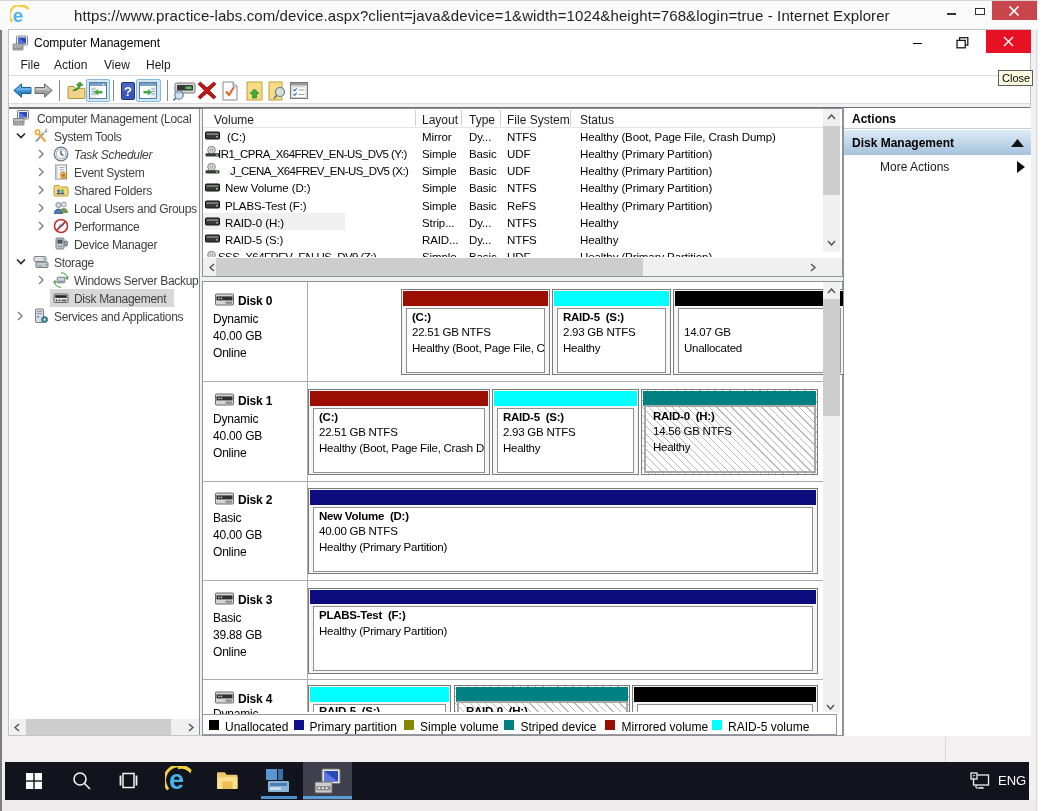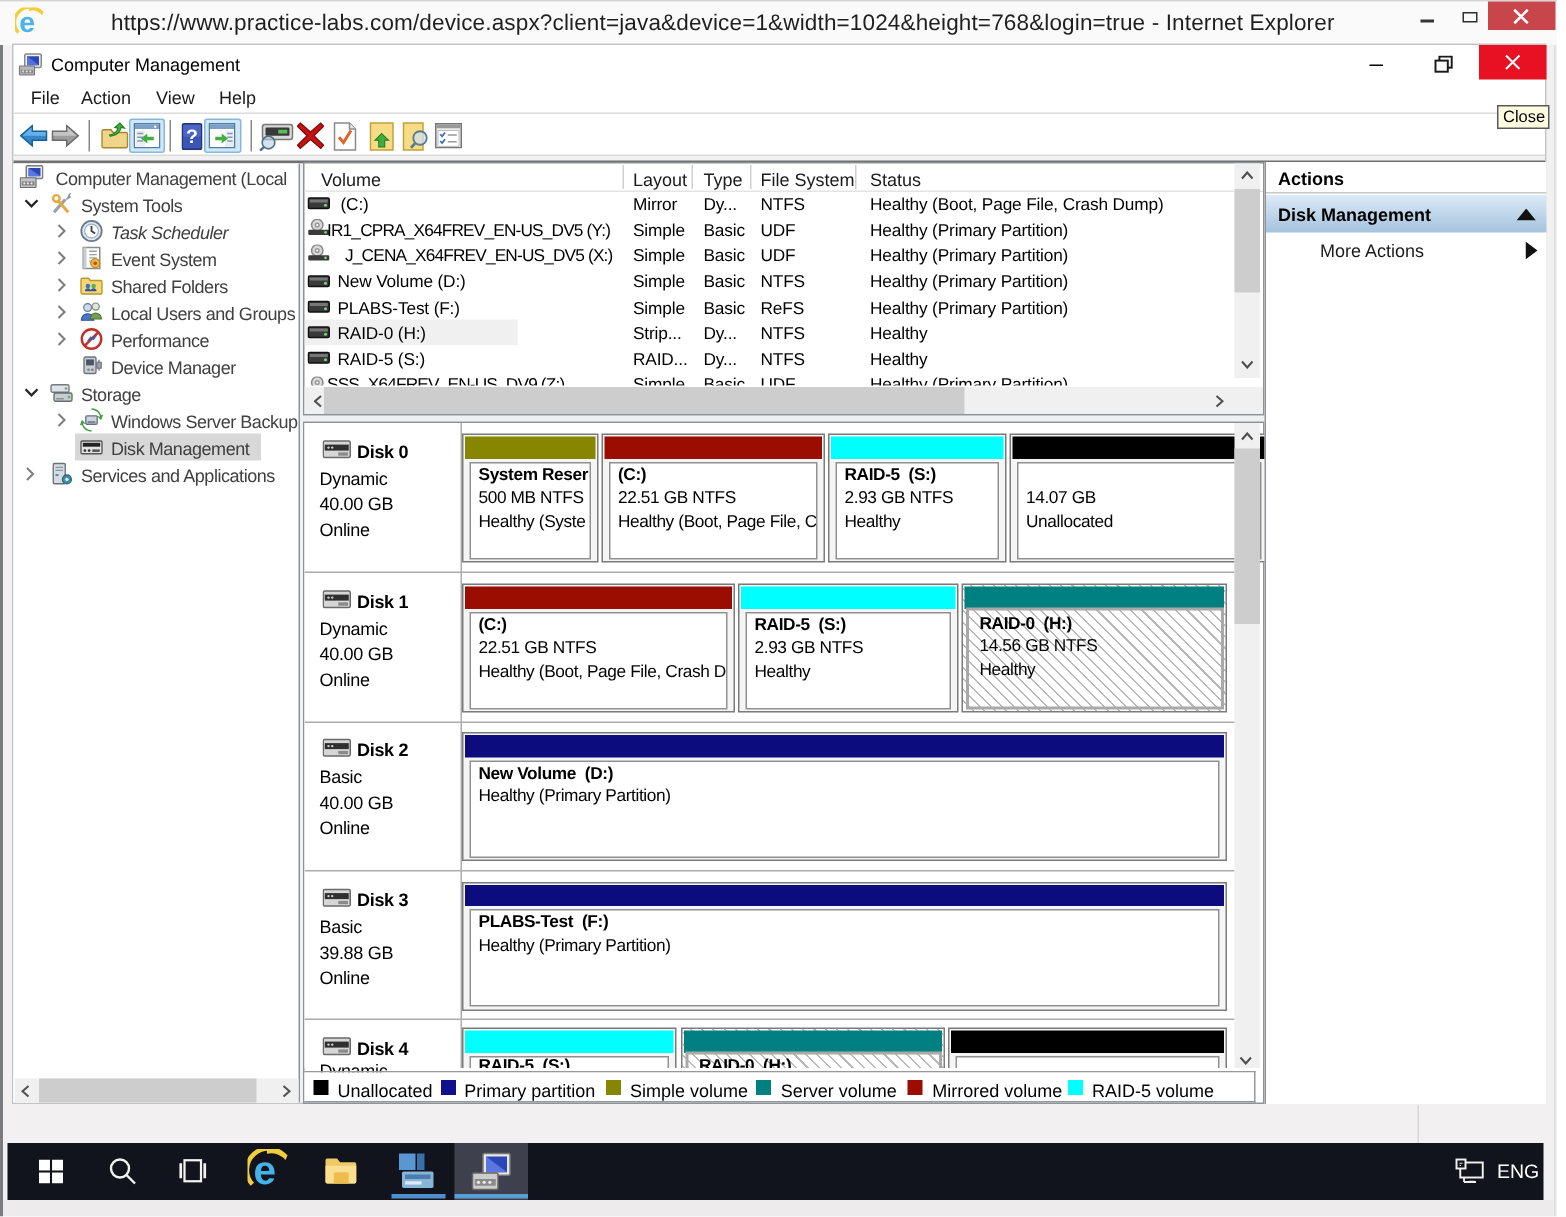--- a/index.html
+++ b/index.html
@@ -495,28 +495,20 @@
 <svg class="dicon2" style="left:215px;top:690.5px;" viewBox="0 0 19 13">
       <rect x="0.5" y="1" width="18" height="11" rx="1" fill="#d6d6d6" stroke="#6a6a6a"></rect>
       <rect x="1.5" y="3.4" width="16" height="4" fill="#2f2f2f"></rect>
       <circle cx="4" cy="5.4" r="0.8" fill="#cfcfcf"></circle>
       <circle cx="6.5" cy="5.4" r="0.8" fill="#cfcfcf"></circle>
       <rect x="10.5" y="8.6" width="6.5" height="2.2" fill="#8a8a8a"></rect>
     </svg>
 <div class="dlb b" style="left:238px;top:691.5px;">Disk 4</div>
 <div class="dlb" style="left:213px;top:707px;">Dynamic</div>
 
-<div class="pbox" style="left:308px;top:289px;width:91px;">
-      <div class="pband" style="background:#868600;"></div>
-      <div class="pwell">
-        <div class="pt b">System Reser</div>
-        <div class="pt">500 MB NTFS</div>
-        <div class="pt">Healthy (Syste</div>
-      </div>
-    </div>
 <div class="pbox" style="left:401px;top:289px;width:149px;">
       <div class="pband" style="background:#9b0d00;"></div>
       <div class="pwell">
         <div class="pt b">(C:)</div>
         <div class="pt">22.51 GB NTFS</div>
         <div class="pt">Healthy (Boot, Page File, C</div>
       </div>
     </div>
 <div class="pbox" style="left:552px;top:289px;width:119px;">
       <div class="pband" style="background:#00ffff;"></div>
@@ -557,20 +549,21 @@
         <div class="pt b">RAID-0&nbsp; (H:)</div>
         <div class="pt">14.56 GB NTFS</div>
         <div class="pt">Healthy</div>
       </div>
     </div>
 
 <div class="pbox" style="left:308px;top:488px;width:510px;">
       <div class="pband" style="background:#0c0c7e;"></div>
       <div class="pwell">
         <div class="pt b">New Volume&nbsp; (D:)</div>
+        <div class="pt">40.00 GB NTFS</div>
         <div class="pt">Healthy (Primary Partition)</div>
       </div>
     </div>
 
 <div class="pbox" style="left:308px;top:587.5px;width:510px;">
       <div class="pband" style="background:#0c0c7e;"></div>
       <div class="pwell">
         <div class="pt b">PLABS-Test&nbsp; (F:)</div>
         <div class="pt">Healthy (Primary Partition)</div>
       </div>
@@ -611,21 +604,21 @@
 <div class="abs" style="left:203px;top:734.2px;width:634px;height:1px;background:#989898;"></div>
 <div class="abs" style="left:203px;top:715px;width:633px;height:19.2px;background:#fff;"></div>
 <style>.lg { position:absolute; top:719.5px; width:10px; height:10px; } .lt { position:absolute; top:719.5px; font-size:12px; color:#000; white-space:nowrap; }</style>
 <div class="lg" style="left:208.5px;background:#000;"></div>
     <div class="lt" style="left:225px;">Unallocated</div>
 <div class="lg" style="left:293.5px;background:#10108c;"></div>
     <div class="lt" style="left:309.5px;">Primary partition</div>
 <div class="lg" style="left:404px;background:#868600;"></div>
     <div class="lt" style="left:420px;">Simple volume</div>
 <div class="lg" style="left:503.5px;background:#008080;"></div>
-    <div class="lt" style="left:520.5px;">Server volume</div>
+    <div class="lt" style="left:520.5px;">Striped device</div>
 <div class="lg" style="left:604.5px;background:#9b0d00;"></div>
     <div class="lt" style="left:621.5px;">Mirrored volume</div>
 <div class="lg" style="left:712px;background:#00ffff;"></div>
     <div class="lt" style="left:728px;">RAID-5 volume</div>
 
 <div class="abs" id="actpane" style="left:843px;top:108px;width:188px;height:628px;background:#fff;border-left:1px solid #8f9299;"></div>
 <div class="t b" style="left:852px;top:113px;color:#000;">Actions</div>
 <div class="abs" style="left:844px;top:128px;width:187px;height:1px;background:#c9c9c9;"></div>
 <div class="abs" style="left:844px;top:130px;width:187px;height:25px;background:linear-gradient(#dcebf7,#a5c2dd);"></div>
 <div class="t b" style="left:852px;top:137px;color:#000;">Disk Management</div>

